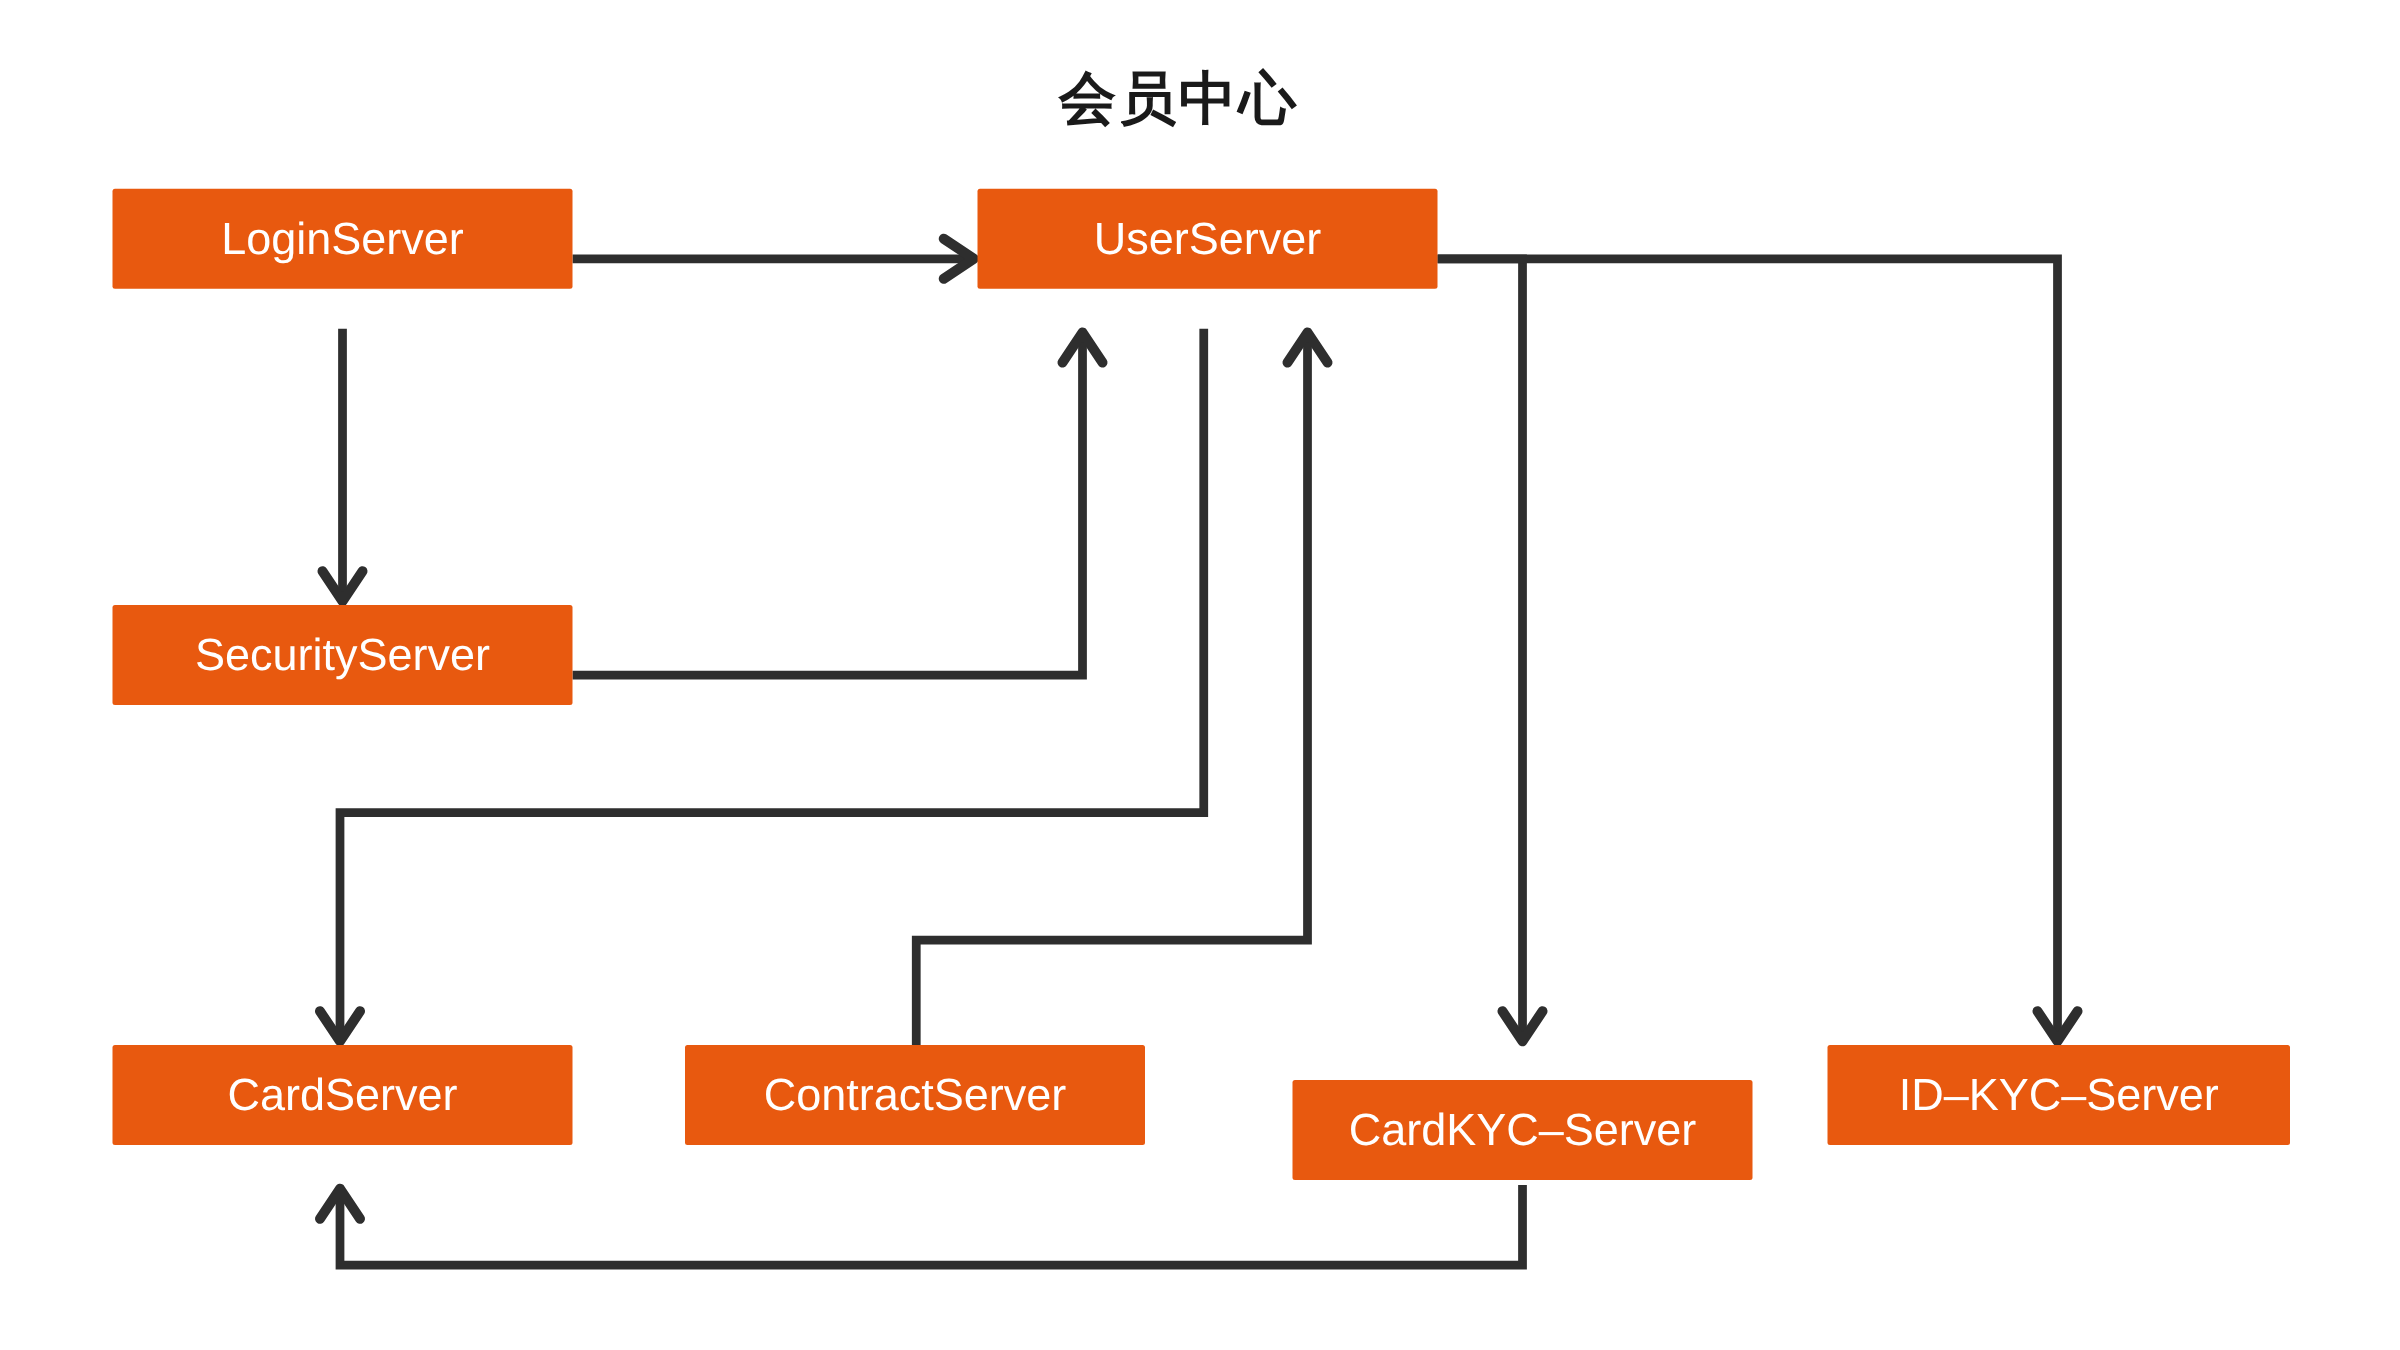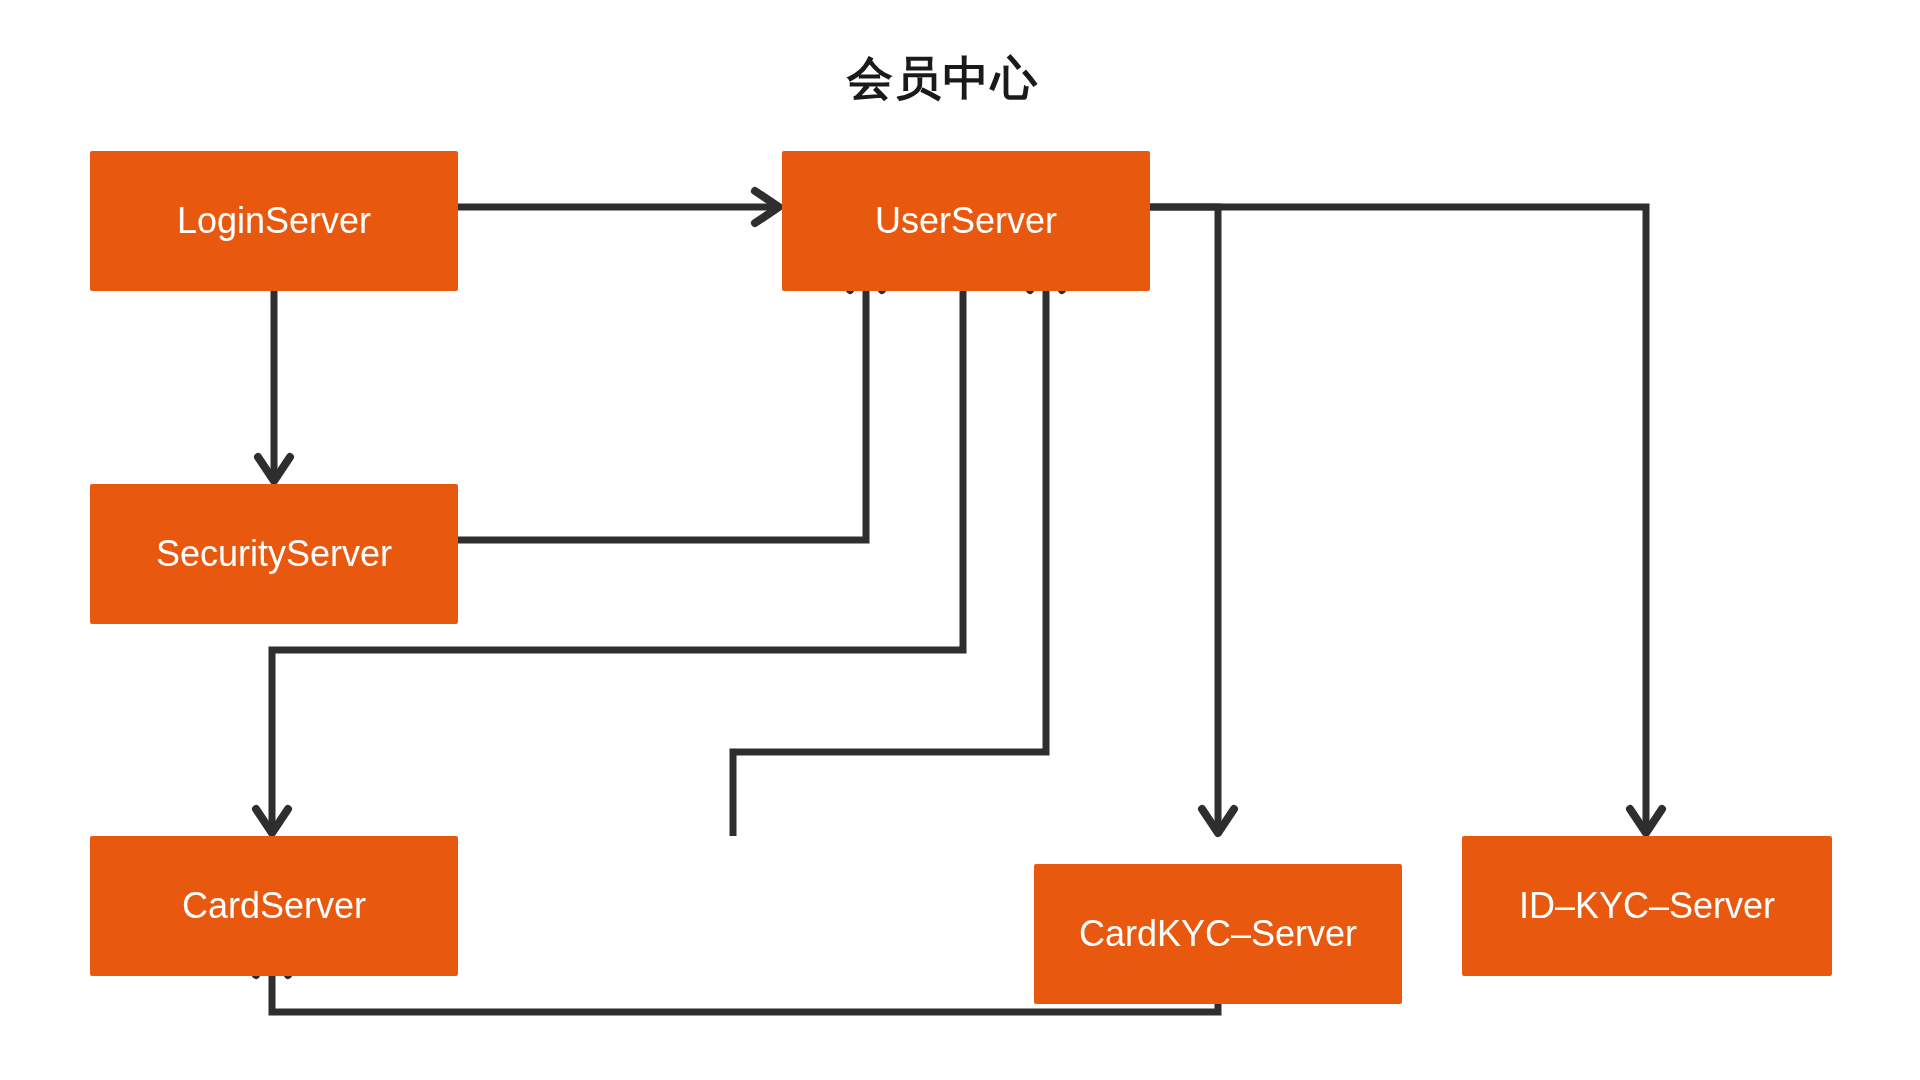--- a/index.html
+++ b/index.html
@@ -50,21 +50,21 @@
   .edge-layer .head {
     fill: none;
     stroke: var(--edge);
     stroke-width: 8;
     stroke-linecap: round;
     stroke-linejoin: round;
   }
   .node {
     position: absolute;
     width: 368px;
-    height: 140px;
+    height: 80px;
     background: var(--node-fill);
     color: var(--node-text);
     display: flex;
     align-items: center;
     justify-content: center;
     font-size: 36px;
     font-weight: 400;
     border-radius: 2px;
     white-space: nowrap;
   }
@@ -129,20 +129,23 @@
   </div>
 
   <div class="node" style="left:90px;  top:836px;">
     <span>CardServer</span>
   </div>
 
   <div class="node" style="left:90px;  top:484px;">
     <span>SecurityServer</span>
   </div>
 
+  <div class="node" style="left:548px; top:836px;">
+    <span>ContractServer</span>
+  </div>
 
   <div class="node" style="left:1034px;top:864px;text-align:center;">
     <span>CardKYC–Server</span>
   </div>
 
   <div class="node" style="left:1462px;top:836px;width:370px;">
     <span>ID–KYC–Server</span>
   </div>
 
 </div>

